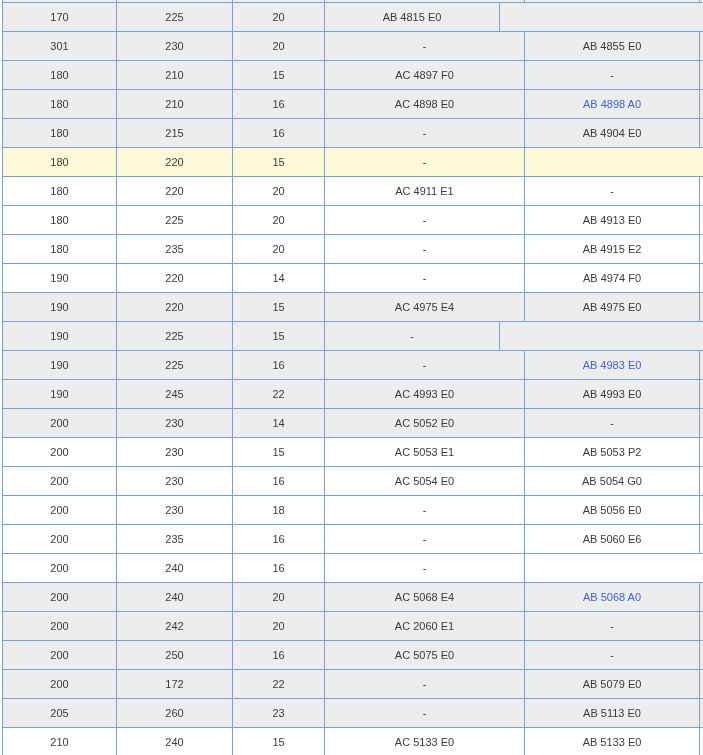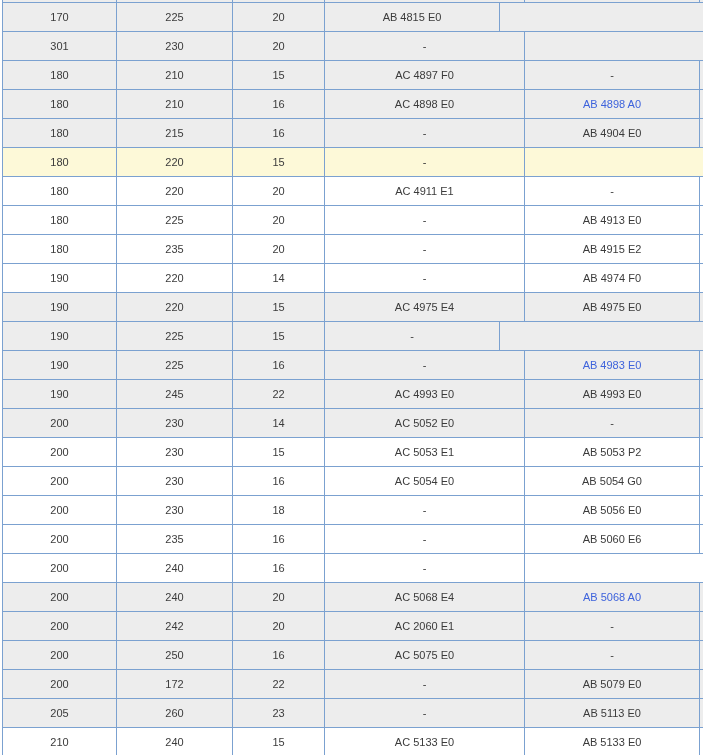--- a/index.html
+++ b/index.html
@@ -66,20 +66,21 @@
         <div class="cell c1">225</div>
         <div class="cell c2">20</div>
         <div class="cell c4">AB 4815 E0</div>
         <div class="edge"></div>
       </div>
       <div class="row bg-gray">
         <div class="cell c0">301</div>
         <div class="cell c1">230</div>
         <div class="cell c2">20</div>
         <div class="cell c3">-</div>
+        <div class="cell c4">AB 4855 E0</div>
         <div class="edge"></div>
       </div>
       <div class="row bg-gray">
         <div class="cell c0">180</div>
         <div class="cell c1">210</div>
         <div class="cell c2">15</div>
         <div class="cell c3">AC 4897 F0</div>
         <div class="cell c4">-</div>
         <div class="edge"></div>
       </div>

